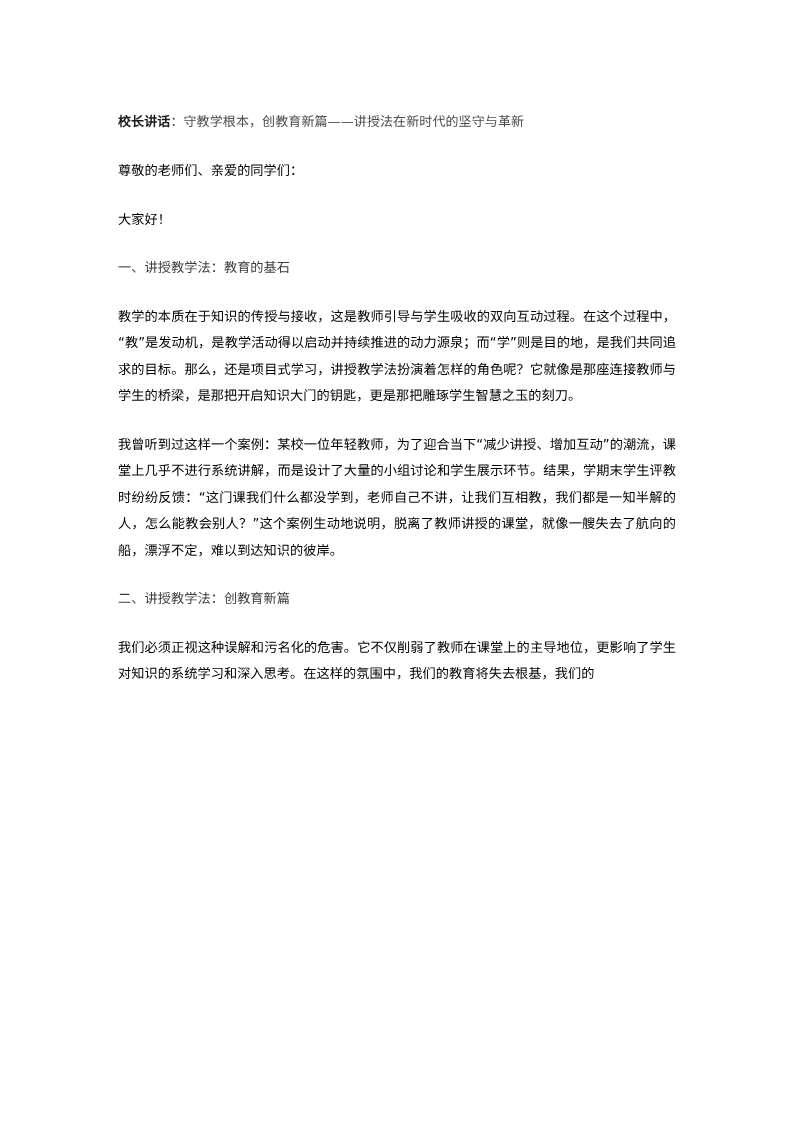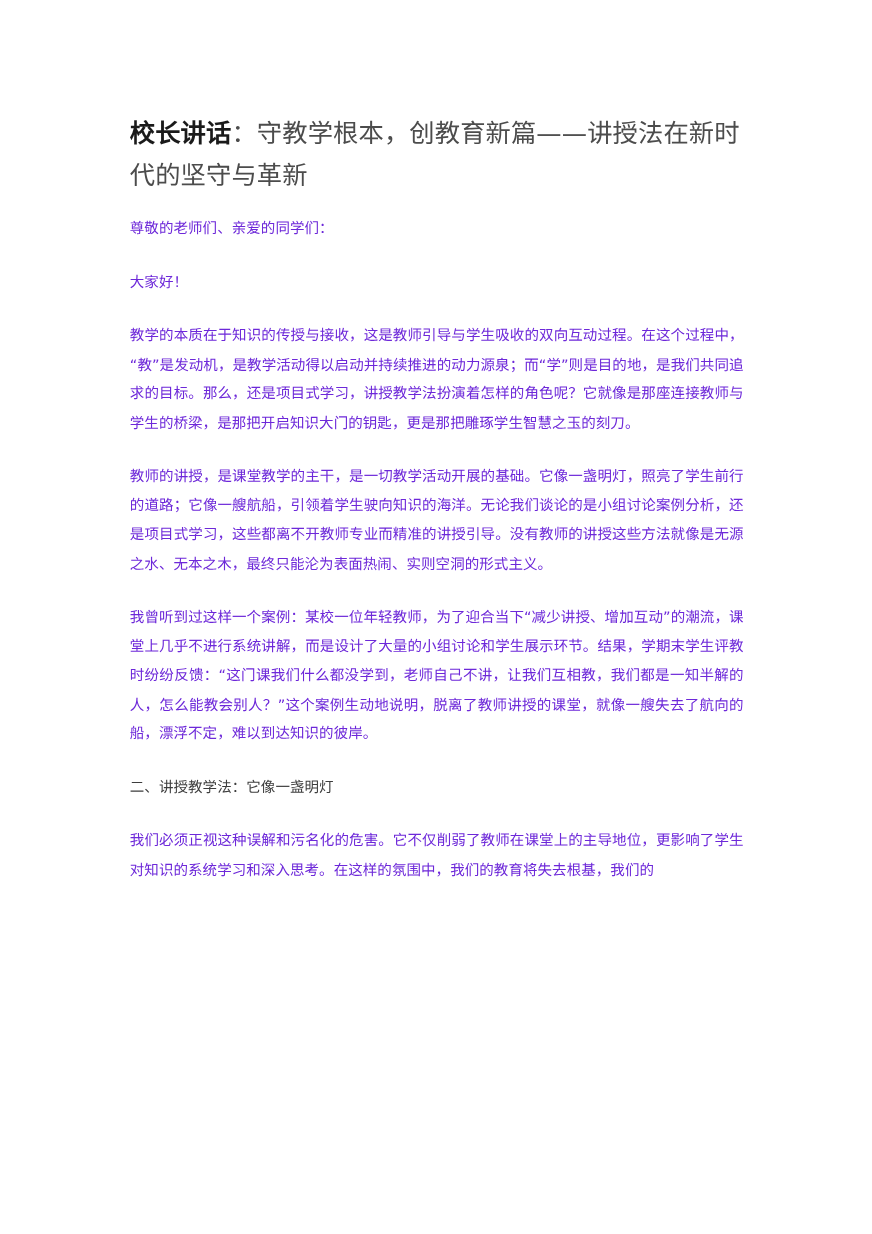--- a/index.html
+++ b/index.html
@@ -19,21 +19,21 @@
     overflow: hidden;
     box-sizing: border-box;
   }
   .doc-body {
     position: absolute;
     left: 118px;
     top: 103px;
     width: 558px;
   }
   .doc-title {
-    font-size: 23px;
+    font-size: 13px;
     line-height: 38px;
     color: #4c4c4c;
     font-weight: normal;
     margin: 0 0 6px 0;
     letter-spacing: 0.1px;
   }
   .doc-title .title-lead {
     font-weight: bold;
     color: #1a1a1a;
   }
@@ -42,41 +42,41 @@
     line-height: 26.5px;
     color: #3d3d3d;
     font-weight: normal;
     margin: 0;
     padding: 11px 0 11px 0;
     letter-spacing: 0.05px;
   }
   .para {
     font-size: 13.2px;
     line-height: 26.5px;
-    color: #6d28d9;
+    color: #000000;
     margin: 0;
     padding: 11px 0 11px 0;
     text-align: justify;
     text-justify: inter-ideograph;
     letter-spacing: 0.05px;
     word-break: break-all;
   }
 </style>
 </head>
 <body>
 
 <div class="page">
   <article class="doc-body">
 
     <h1 class="doc-title"><span class="title-lead">校长讲话</span><span class="title-rest">：守教学根本，创教育新篇——讲授法在新时代的坚守与革新</span></h1>
 
     <div id="blocks-container">
         <p class="para">尊敬的老师们、亲爱的同学们：</p>
         <p class="para">大家好！</p>
+        <h2 class="section-heading">一、讲授教学法：教育的基石</h2>
         <p class="para">教学的本质在于知识的传授与接收，这是教师引导与学生吸收的双向互动过程。在这个过程中，“教”是发动机，是教学活动得以启动并持续推进的动力源泉；而“学”则是目的地，是我们共同追求的目标。那么，还是项目式学习，讲授教学法扮演着怎样的角色呢？它就像是那座连接教师与学生的桥梁，是那把开启知识大门的钥匙，更是那把雕琢学生智慧之玉的刻刀。</p>
-        <p class="para">教师的讲授，是课堂教学的主干，是一切教学活动开展的基础。它像一盏明灯，照亮了学生前行的道路；它像一艘航船，引领着学生驶向知识的海洋。无论我们谈论的是小组讨论案例分析，还是项目式学习，这些都离不开教师专业而精准的讲授引导。没有教师的讲授这些方法就像是无源之水、无本之木，最终只能沦为表面热闹、实则空洞的形式主义。</p>
         <p class="para">我曾听到过这样一个案例：某校一位年轻教师，为了迎合当下“减少讲授、增加互动”的潮流，课堂上几乎不进行系统讲解，而是设计了大量的小组讨论和学生展示环节。结果，学期末学生评教时纷纷反馈：“这门课我们什么都没学到，老师自己不讲，让我们互相教，我们都是一知半解的人，怎么能教会别人？”这个案例生动地说明，脱离了教师讲授的课堂，就像一艘失去了航向的船，漂浮不定，难以到达知识的彼岸。</p>
-        <h2 class="section-heading">二、讲授教学法：它像一盏明灯</h2>
+        <h2 class="section-heading">二、讲授教学法：创教育新篇</h2>
         <p class="para">我们必须正视这种误解和污名化的危害。它不仅削弱了教师在课堂上的主导地位，更影响了学生对知识的系统学习和深入思考。在这样的氛围中，我们的教育将失去根基，我们的</p>
       </div>
 
   </article>
 </div>
 
 </body></html>

